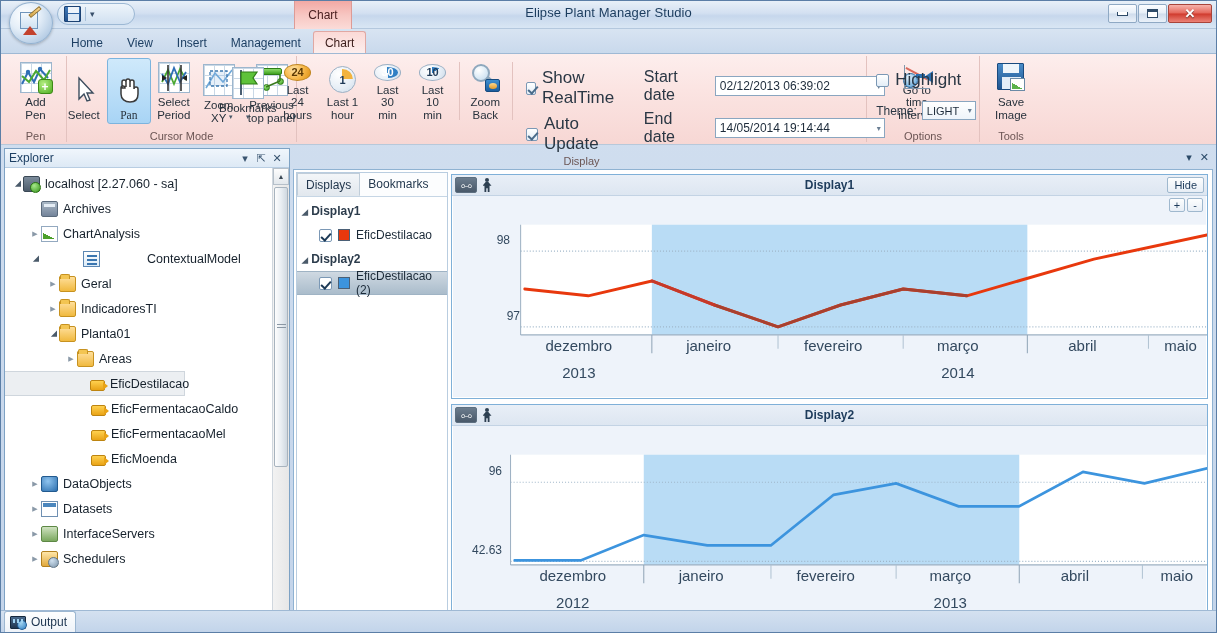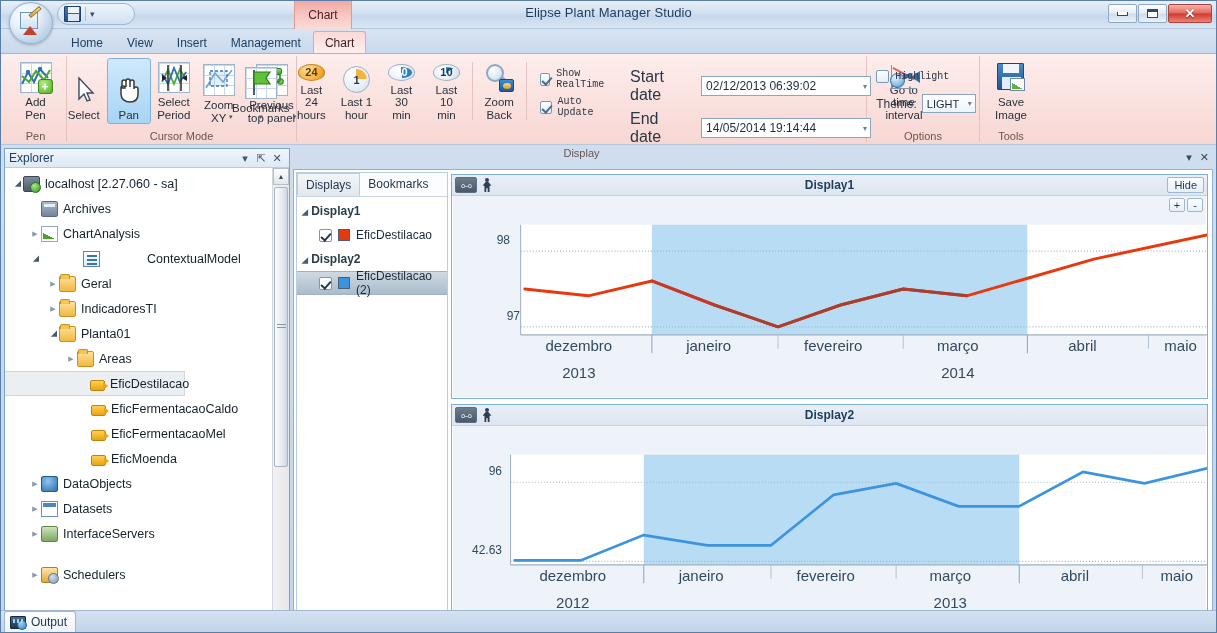--- a/index.html
+++ b/index.html
@@ -141,20 +141,21 @@
   }
   .rbtn {
     display:flex; flex-direction:column; align-items:center; justify-content:flex-end;
     min-width: 44px; padding: 3px 4px 2px 4px; border-radius:3px;
     border:1px solid transparent; cursor:default;
     height: 66px;
   }
   .rbtn.sel {
     background: linear-gradient(to bottom,#cfe9fb,#a8d4f5);
     border-color:#7cb4de;
+    font-family:Liberation Serif, serif;
   }
   .rbtn .cap {
     font-size:11.5px; color:#28323c; text-align:center; line-height:12.5px;
     margin-top:3px; white-space:pre-line;
   }
   .ico32 { width:32px; height:32px; position:relative; }
   .ic-grid {
     position:absolute; inset:0;
     background:
       linear-gradient(to right, #c9d8e6 1px, transparent 1px) 0 0/10px 10px,
@@ -253,21 +254,21 @@
   .chk-row { display:flex; align-items:center; gap:6px; margin: 6px 0 0 6px; }
   .chkbox {
     width:13px;height:13px;border:1px solid #7b98b5;border-radius:2px;
     background:linear-gradient(to bottom,#fff,#e3edf7);
     position:relative;
   }
   .chkbox.on:after {
     content:"";position:absolute;left:3px;top:1px;width:4px;height:8px;
     border:solid #4a6b8a; border-width:0 2px 2px 0; transform: rotate(42deg);
   }
-  .chk-lbl { font-size:10px; color:#2a3744;font-family:Liberation Mono, monospace; }
+  .chk-lbl { font-size:17px; color:#2a3744; }
   .date-row { display:flex; align-items:center; gap:7px; margin-top:6px; }
   .date-lbl { font-size:16px; color:#2a3744; width:64px; }
   .date-box {
     width:170px; height:20px; border:1px solid #8aa6c0; background:#fff;
     display:flex; align-items:center; padding:0 4px; font-size:12px; color:#1d2b3a;
     position:relative;
   }
   .date-box .dd {
     position:absolute; right:3px; top:50%; transform:translateY(-50%);
     font-size:8px; color:#6b7f94;
@@ -827,21 +828,21 @@
         <div class="trow" style="padding-left:24px;">
           <span class="twist closed"></span>
           <span class="ticon ti-dataset"></span>
           <span>Datasets</span>
         </div>
         <div class="trow" style="padding-left:24px;">
           <span class="twist closed"></span>
           <span class="ticon ti-ifs"></span>
           <span>InterfaceServers</span>
         </div>
-        <div class="trow" style="padding-left:24px;margin-top:16px;">
+        <div class="trow" style="padding-left:24px;">
           <span class="twist closed"></span>
           <span class="ticon ti-sched"></span>
           <span>Schedulers</span>
         </div>
 
         <div class="vscroll">
           <div class="vs-btn">▲</div>
           <div class="vs-thumb">
               <span class="vs-grip"></span>
             </div>

